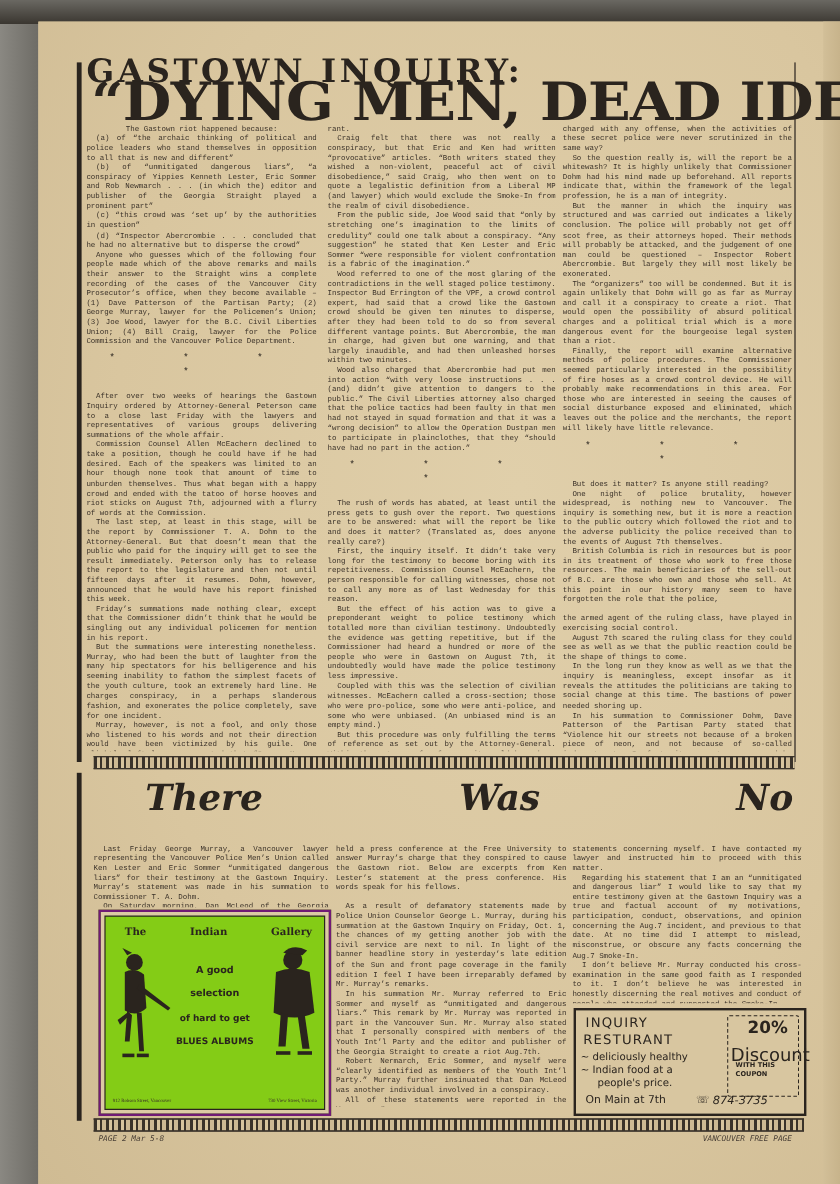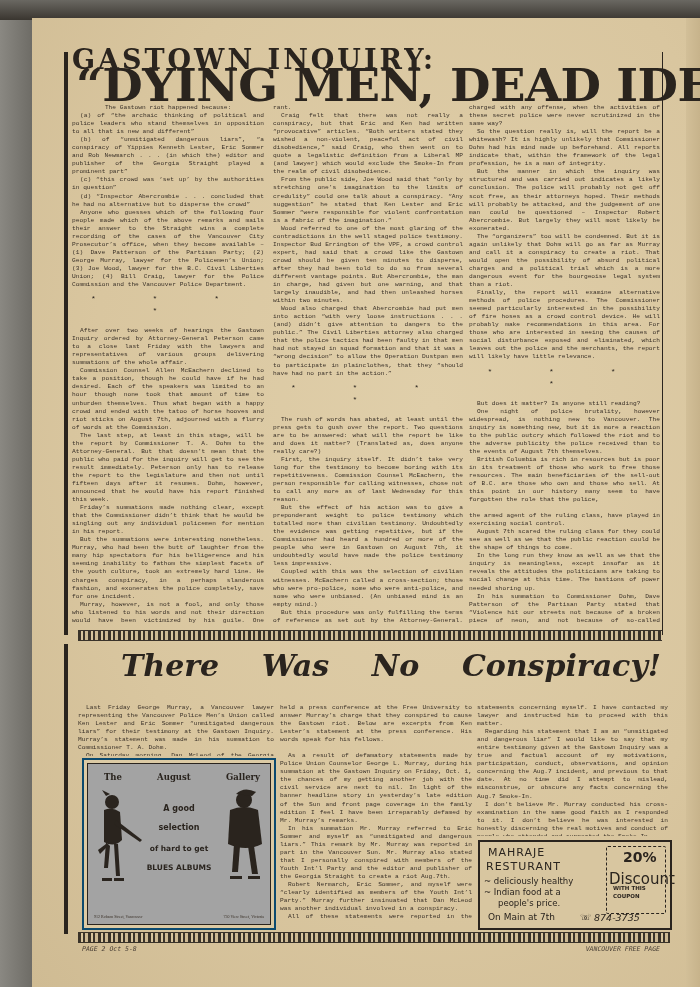--- a/index.html
+++ b/index.html
@@ -48,22 +48,22 @@
     border-top:1.5px solid #2a241e; border-bottom:1.5px solid #2a241e;
     opacity:0.9;
   }
   .headline3 {
     position:absolute; left:110px; top:648px; width:540px;
     font-family:"DejaVu Serif", serif; font-style:italic; font-weight:bold;
     font-size:30px; color:#2a241e; display:flex; justify-content:space-between;margin-left:11px;
   }
   .ad-record {
     position:absolute; left:82px; top:758px; width:190px; height:168px;
-    border:2px solid #0c4a6e; box-shadow: inset 0 0 0 3px #dccaa4, inset 0 0 0 4px #2a241e;
-    background:#a3a3a3;
+    border:2px solid #701a75; box-shadow: inset 0 0 0 3px #dccaa4, inset 0 0 0 4px #2a241e;
+    background:#84cc16;
   }
   .ad-record .title-row { position:absolute; top:12px; left:20px; right:14px; display:flex; justify-content:space-between;
     font-family:"DejaVu Serif", serif; font-weight:bold; font-size:8.5px; color:#2a241e; }
   .ad-record .tag { position:absolute; left:58px; width:74px; text-align:center; font-family:"DejaVu Sans", sans-serif; font-weight:bold; color:#2a241e; }
   .ad-record .addr { position:absolute; bottom:9px; font-family:"Liberation Serif", serif; font-size:4px; color:#3a3128; }
   .figure { position:absolute; }
   .ad-mah {
     position:absolute; left:478px; top:840px; width:190px; height:86px;
     border:2px solid #2a241e; background:#d8c6a0;
   }
@@ -132,21 +132,20 @@
     <p>In his summation to Commissioner Dohm, Dave Patterson of the Partisan Party stated that “Violence hit our streets not because of a broken piece of neon, and not because of so-called indecent acts. In fact, it was not even caused by horses or riot batons. It was a direct result of the archaic thinking of political and police leaders who stand themselves in opposition to all that is new and different.</p>
   </div>
 
 <div class="border-band" style="left:78px; top:630px; width:584px;"></div>
 
 <div class="lead-rule" style="left:64px; top:644px; height:290px;"></div>
 <div class="headline3">
   <span>There</span>
   <span>Was</span>
   <span>No</span>
-  <span>Conspiracy!</span>
 </div>
 
 <div class="col" id="a2c1" style="left:78px; top:704px; width:196px; height:52px;">
     <p>Last Friday George Murray, a Vancouver lawyer representing the Vancouver Police Men’s Union called Ken Lester and Eric Sommer “unmitigated dangerous liars” for their testimony at the Gastown Inquiry. Murray’s statement was made in his summation to Commissioner T. A. Dohm.</p>
     <p>On Saturday morning, Dan McLeod of the Georgia Straight, Rob Newmarch of the NOW bus, Eric and Ken</p>
   </div>
 <div class="col" id="a2c2" style="left:280px; top:704px; width:192px; height:218px;">
     <p class="noind">held a press conference at the Free University to answer Murray’s charge that they conspired to cause the Gastown riot. Below are excerpts from Ken Lester’s statement at the press conference. His words speak for his fellows.</p>
     <div class="gap"></div>
     <p>As a result of defamatory statements made by Police Union Counselor George L. Murray, during his summation at the Gastown Inquiry on Friday, Oct. 1, the chances of my getting another job with the civil service are next to nil. In light of the banner headline story in yesterday’s late edition of the Sun and front page coverage in the family edition I feel I have been irreparably defamed by Mr. Murray’s remarks.</p>
@@ -156,21 +155,21 @@
   </div>
 <div class="col" id="a2c3" style="left:477px; top:704px; width:191px; height:132px;">
     <p class="noind">statements concerning myself. I have contacted my lawyer and instructed him to proceed with this matter.</p>
     <p>Regarding his statement that I am an “unmitigated and dangerous liar” I would like to say that my entire testimony given at the Gastown Inquiry was a true and factual account of my motivations, participation, conduct, observations, and opinion concerning the Aug.7 incident, and previous to that date. At no time did I attempt to mislead, misconstrue, or obscure any facts concerning the Aug.7 Smoke-In.</p>
     <p>I don’t believe Mr. Murray conducted his cross-examination in the same good faith as I responded to it. I don’t believe he was interested in honestly discerning the real motives and conduct of people who attended and supported the Smoke-In.</p>
   </div>
 
 <div class="ad-record">
   <div class="title-row">
     <span>The</span>
-    <span>August</span>
+    <span>Indian</span>
     <span>Gallery</span>
   </div>
   <svg class="figure" style="left:10px; top:30px;" width="52" height="100" viewBox="0 0 52 100">
     <g fill="#2a241e">
       <ellipse cx="18" cy="12" rx="7" ry="7"></ellipse>
       <path d="M12 6 L8 0 L16 4 Z"></path>
       <path d="M10 20 Q18 16 26 22 L28 50 Q20 58 10 52 Z"></path>
       <path d="M22 30 L48 50 L46 52 L20 34 Z"></path>
       <path d="M12 52 L10 78 L14 78 L16 56 Z"></path>
       <path d="M20 54 L22 86 L26 86 L24 54 Z"></path>
@@ -192,32 +191,32 @@
   </svg>
   <div class="tag" style="top:44px; font-size:8px;">A good</div>
   <div class="tag" style="top:63px; font-size:8px;">selection</div>
   <div class="tag" style="top:84px; font-size:7.5px;">of hard to get</div>
   <div class="tag" style="top:103px; left:48px; width:94px; font-size:7.5px;">BLUES ALBUMS</div>
   <div class="addr" style="left:10px;">912 Robson Street, Vancouver</div>
   <div class="addr" style="right:10px;">730 View Street, Victoria</div>
 </div>
 
 <div class="ad-mah">
-  <div class="hand" style="left:8px; top:4px; font-size:11px; letter-spacing:1px;">MAHRAJE</div>
+  <div class="hand" style="left:8px; top:4px; font-size:11px; letter-spacing:1px;">INQUIRY</div>
   <div class="hand" style="left:6px; top:18px; font-size:11px; letter-spacing:1px;">RESTURANT</div>
   <div class="hand" style="left:4px; top:34px; font-size:8.5px;">~ deliciously healthy</div>
   <div class="hand" style="left:4px; top:45px; font-size:8.5px;">~ Indian food at a</div>
   <div class="hand" style="left:18px; top:56px; font-size:8.5px;">people's price.</div>
   <div class="hand" style="left:8px; top:70px; font-size:9px;">On Main at 7th</div>
   <span class="hand" style="left:100px; top:70px; font-size:9px;">☏</span>
   <div class="hand" style="left:114px; top:70px; font-size:9.5px; font-style:italic;">874-3735</div>
   <div class="coupon">
     <div class="hand" style="left:16px; top:2px; font-size:14px; font-weight:bold;text-align:right;">20%</div>
     <div class="hand" style="left:2px; top:23px; font-size:15px;">Discount</div>
     <div class="hand" style="left:6px; top:38px; font-size:5.5px; font-weight:bold;">WITH THIS</div>
     <div class="hand" style="left:6px; top:46px; font-size:5.5px; font-weight:bold;">COUPON</div>
   </div>
 </div>
 
 <div class="border-band" style="left:78px; top:932px; width:592px;"></div>
 
-<div class="footer-left">PAGE 2 Oct 5-8</div>
+<div class="footer-left">PAGE 2 Mar 5-8</div>
 <div class="footer-right">VANCOUVER FREE PAGE</div>
 
 </body></html>

